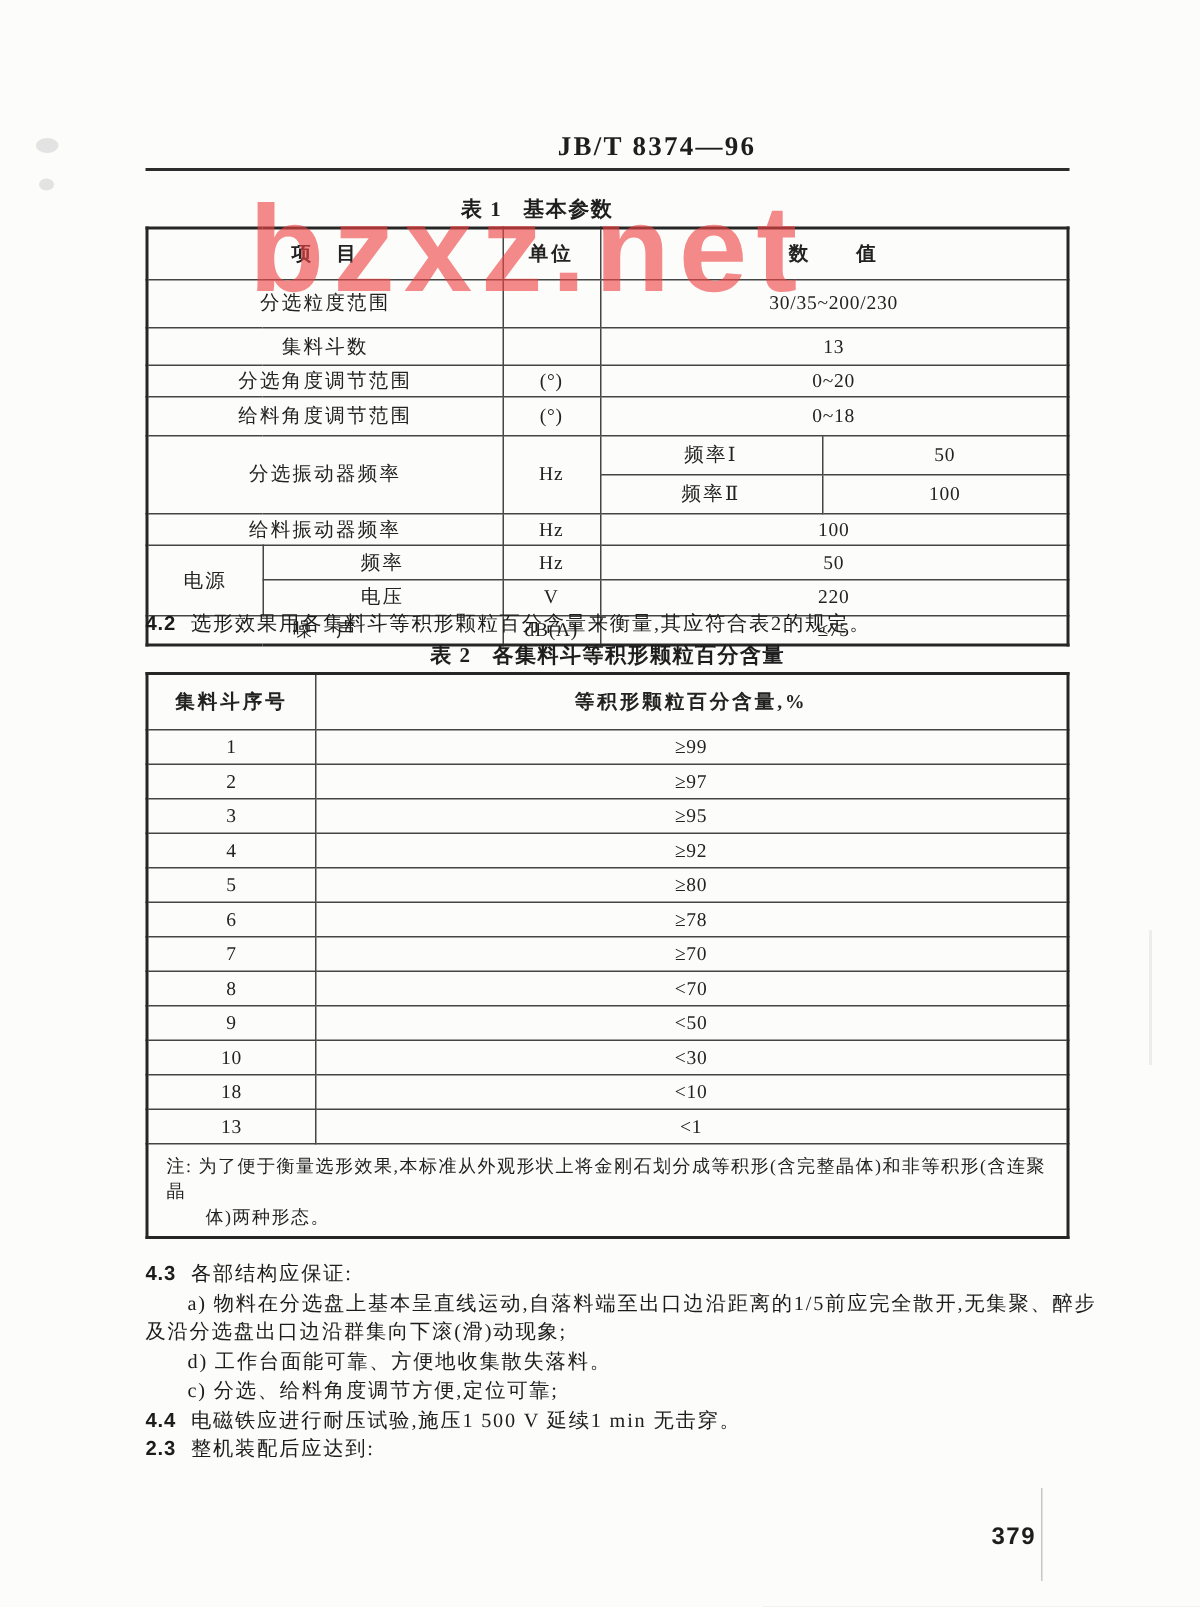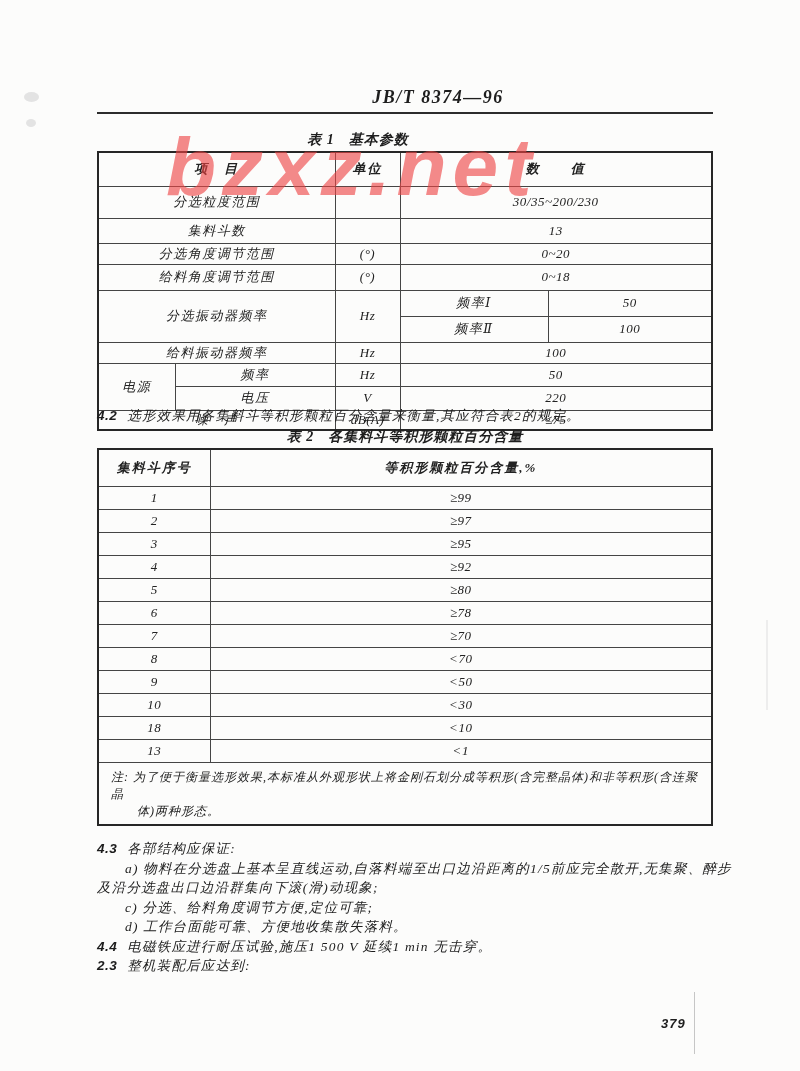--- a/index.html
+++ b/index.html
@@ -1,21 +1,20 @@
 <!DOCTYPE html>
 <html><head>
 <meta charset="utf-8">
 <style>
   html,body{margin:0;padding:0;background:#e9e9e9;}
   .page{
     position:relative;width:800px;height:1071px;margin:0 auto;
     background:#fcfcfb;overflow:hidden;
     font-family:"Liberation Serif","DejaVu Serif",serif;
     color:#1e1e1e;
-    font-style:italic;
   }
   
   .std-code{
     position:absolute;top:87px;left:438px;transform:translateX(-50%);
     font-size:18px;font-weight:bold;letter-spacing:1.5px;white-space:nowrap;
   }
   .head-rule{position:absolute;top:112px;left:97px;width:616px;height:2px;background:#2c2c2c;}
   
   .watermark{
     position:absolute;top:126px;left:166px;z-index:6;pointer-events:none;
@@ -48,21 +47,21 @@
     position:absolute;top:839px;left:97px;width:620px;
     font-size:13.5px;line-height:19.5px;letter-spacing:1.2px;color:#1c1c1c;
   }
   .bodytext .ln{white-space:nowrap;}
   .secnum{font-family:"Liberation Sans","DejaVu Sans",sans-serif;font-weight:bold;letter-spacing:.5px;margin-right:10px;}
   .indent{padding-left:28px;}
   
   .pageno{
     position:absolute;top:1016px;left:661px;
     font-family:"Liberation Sans","DejaVu Sans",sans-serif;
-    font-weight:bold;font-size:13px;letter-spacing:1px;text-align:center;
+    font-weight:bold;font-size:16px;letter-spacing:1px;text-align:center;
   }
   .vline{position:absolute;left:694px;top:992px;width:1px;height:62px;background:#c6c6c6;}
   .speck{position:absolute;background:#e3e3e3;border-radius:50%;}
   .sp1{left:24px;top:92px;width:15px;height:10px;}
   .sp2{left:26px;top:119px;width:10px;height:8px;}
   .sp3{left:766px;top:620px;width:2px;height:90px;background:#ededed;border-radius:0;}
 </style>
 </head>
 <body>
 
@@ -217,22 +216,22 @@
         <div class="note-l2">体)两种形态。</div>
       </td>
     </tr>
   </tbody>
     </table>
 
   <div class="bodytext">
     <div class="ln"><span class="secnum">4.3</span><span>各部结构应保证:</span></div>
     <div class="ln indent">a) 物料在分选盘上基本呈直线运动,自落料端至出口边沿距离的1/5前应完全散开,无集聚、醉步</div>
     <div class="ln">及沿分选盘出口边沿群集向下滚(滑)动现象;</div>
+    <div class="ln indent">d) 工作台面能可靠、方便地收集散失落料。</div>
     <div class="ln indent">c) 分选、给料角度调节方便,定位可靠;</div>
-    <div class="ln indent">d) 工作台面能可靠、方便地收集散失落料。</div>
     <div class="ln"><span class="secnum">4.4</span><span>电磁铁应进行耐压试验,施压1 500 V 延续1 min 无击穿。</span></div>
     <div class="ln"><span class="secnum">2.3</span><span>整机装配后应达到:</span></div>
   </div>
 
   <div class="pageno">379</div>
   <div class="vline"></div>
   <div class="speck sp1"></div>
   <div class="speck sp2"></div>
   <div class="speck sp3"></div>
 

